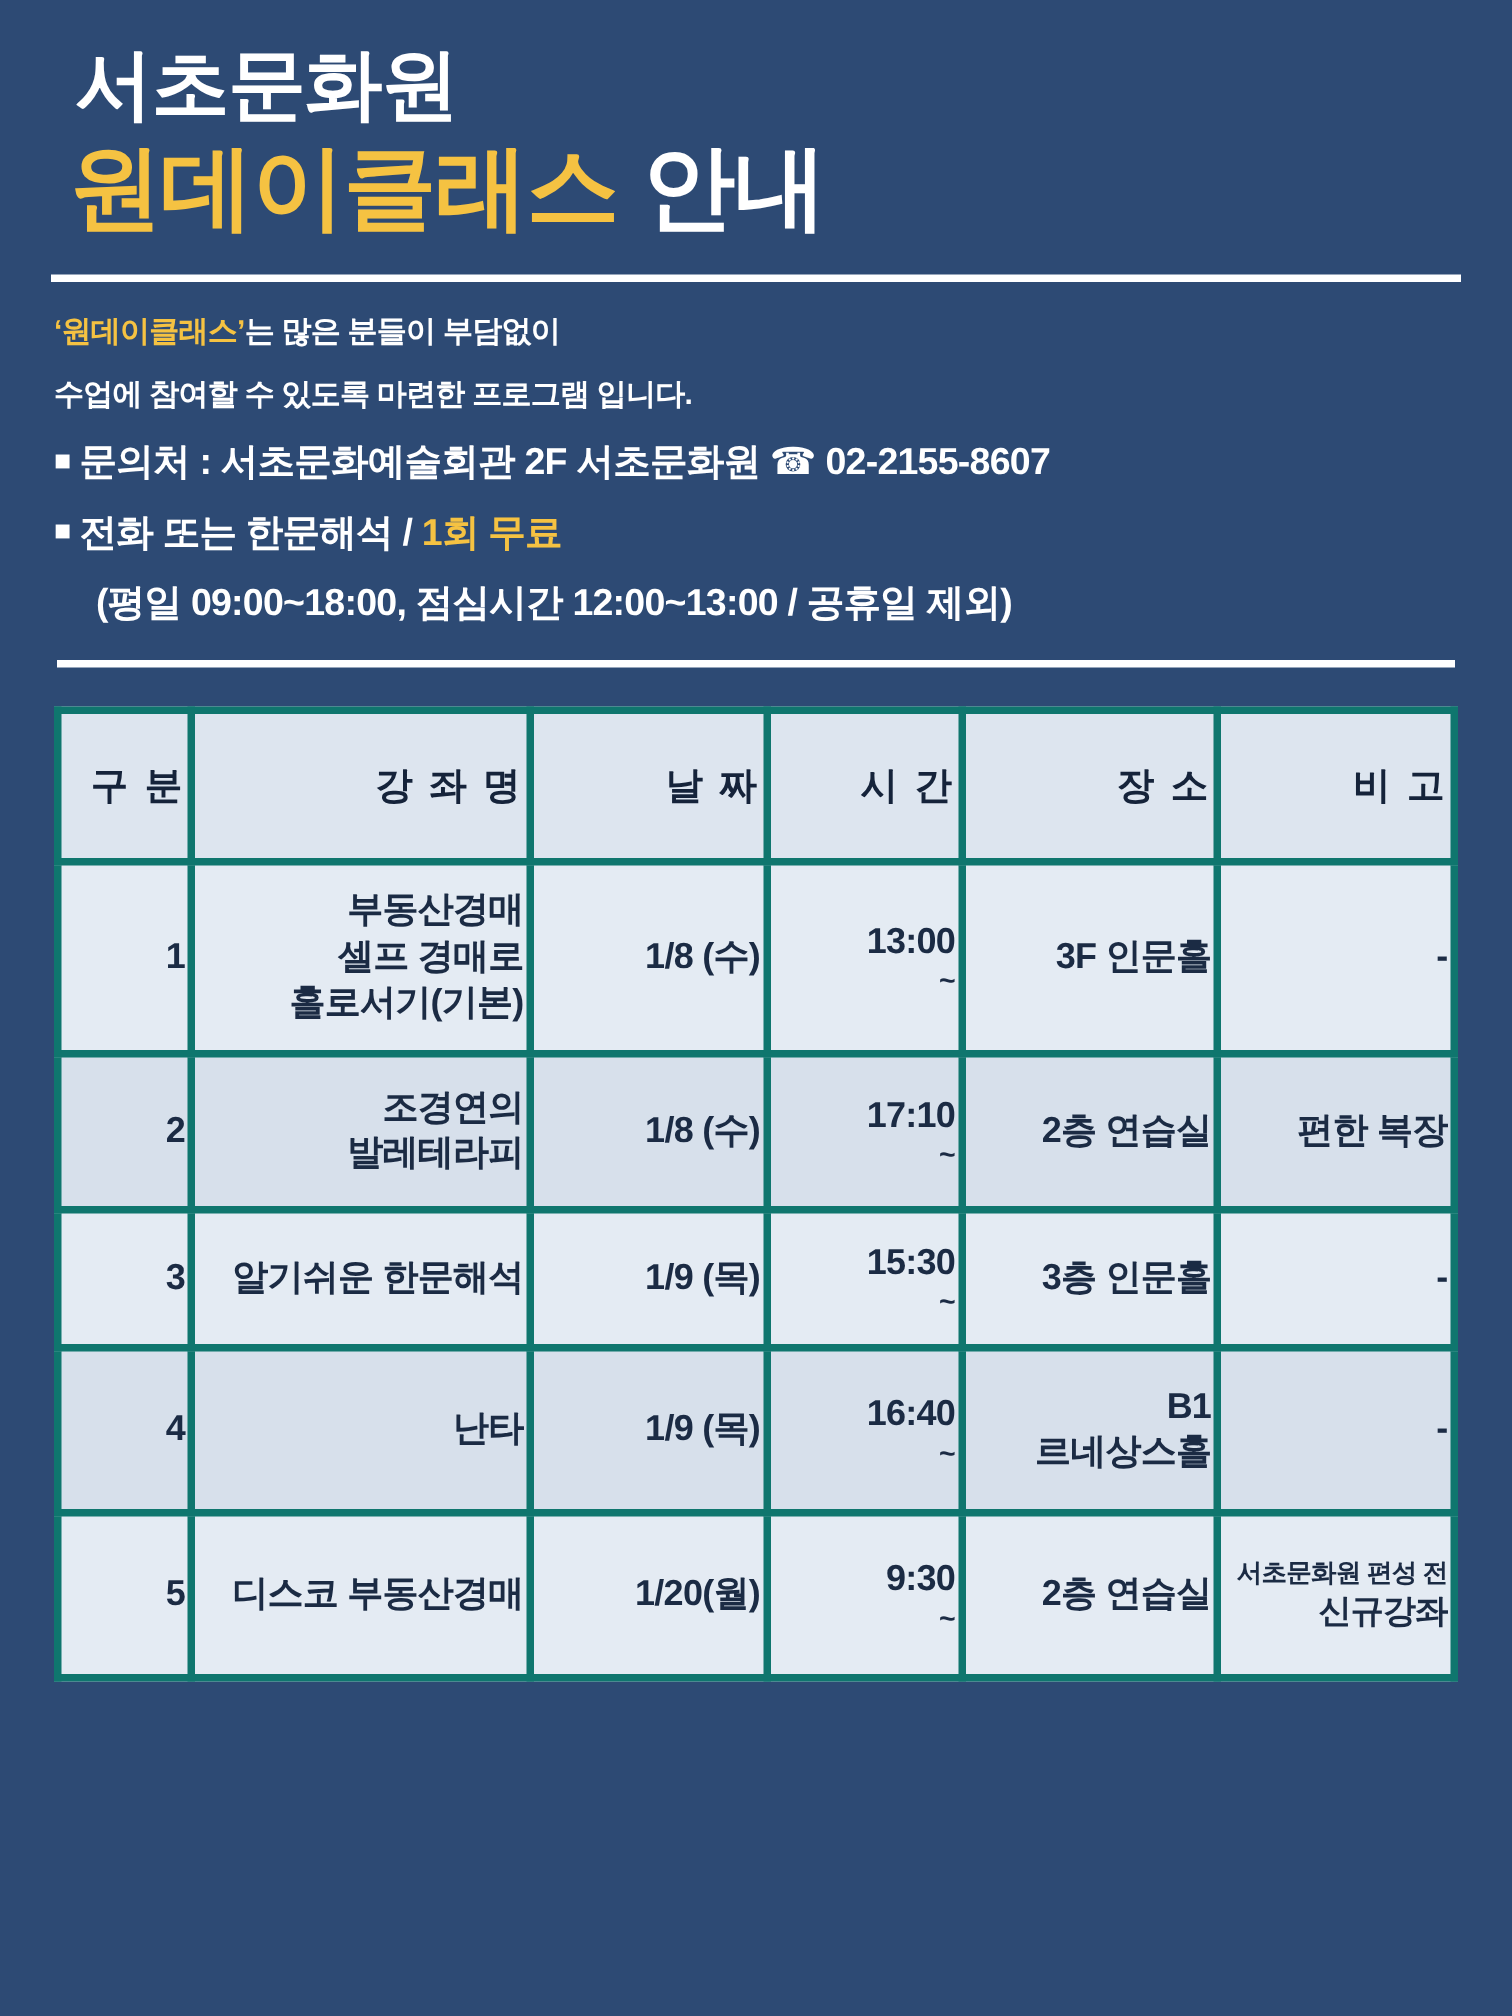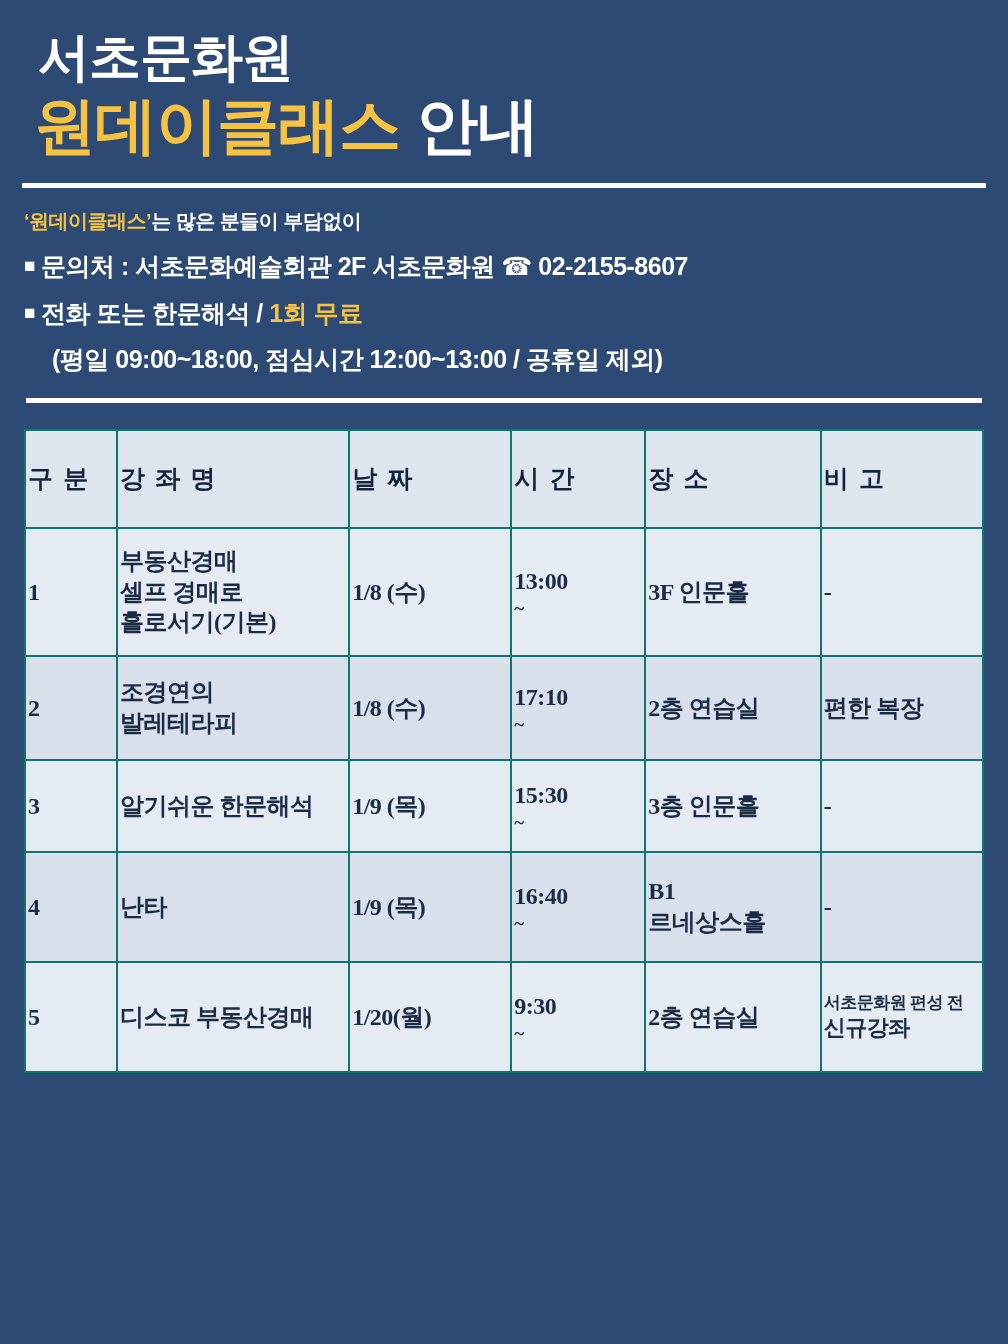--- a/index.html
+++ b/index.html
@@ -12,21 +12,21 @@
     background: #2d4a74;
     font-family: "Liberation Sans", "DejaVu Sans", sans-serif;
     color: #ffffff;
     overflow: hidden;
   }
   .poster {
     position: relative;
     width: 1008px;
     height: 1344px;
     box-sizing: border-box;
-    padding: 0 20px;
+    padding: 0 32px;
   }
   
   .header {
     padding-top: 30px;
   }
   .title-line1 {
     font-size: 52px;
     font-weight: bold;
     letter-spacing: -1px;
     line-height: 1.05;
@@ -100,25 +100,24 @@
   }
   table.schedule {
     width: 100%;
     border-collapse: collapse;
     background: #e9eef5;
     color: #1b2b44;
     table-layout: fixed;
   }
   table.schedule th,
   table.schedule td {
-    border: 2px solid #0f766e;
-    text-align: left;
+    border: 5px solid #0f766e;
+    text-align: right;
     vertical-align: middle;
     padding: 6px 2px;
-    font-family: Liberation Serif, serif;
   }
   table.schedule thead th {
     background: #dde5ef;
     font-size: 25px;
     font-weight: bold;
     letter-spacing: 2px;
     height: 84px;
     color: #15233a;
   }
   table.schedule tbody td {
@@ -159,20 +158,21 @@
     <div class="title-line2">
       <span class="title-highlight">원데이클래스</span><span class="title-rest"> 안내</span>
     </div>
     <div class="rule"></div>
   </div>
 
   <div class="intro">
     <div class="intro-line">
       <span class="yellow">‘원데이클래스’</span><span>는 많은 분들이 부담없이</span>
     </div>
+    <div class="intro-line">수업에 참여할 수 있도록 마련한 프로그램 입니다.</div>
 
     <div class="bullet-line">
       <span class="sq">■</span><span>문의처 : 서초문화예술회관 2F 서초문화원 ☎ 02-2155-8607</span>
     </div>
 
     <div class="bullet-line">
       <span class="sq">■</span><span>전화 또는 한문해석 / </span><span class="yellow">1회 무료</span>
     </div>
 
     <div class="note-line">(평일 09:00~18:00, 점심시간 12:00~13:00 / 공휴일 제외)</div>

